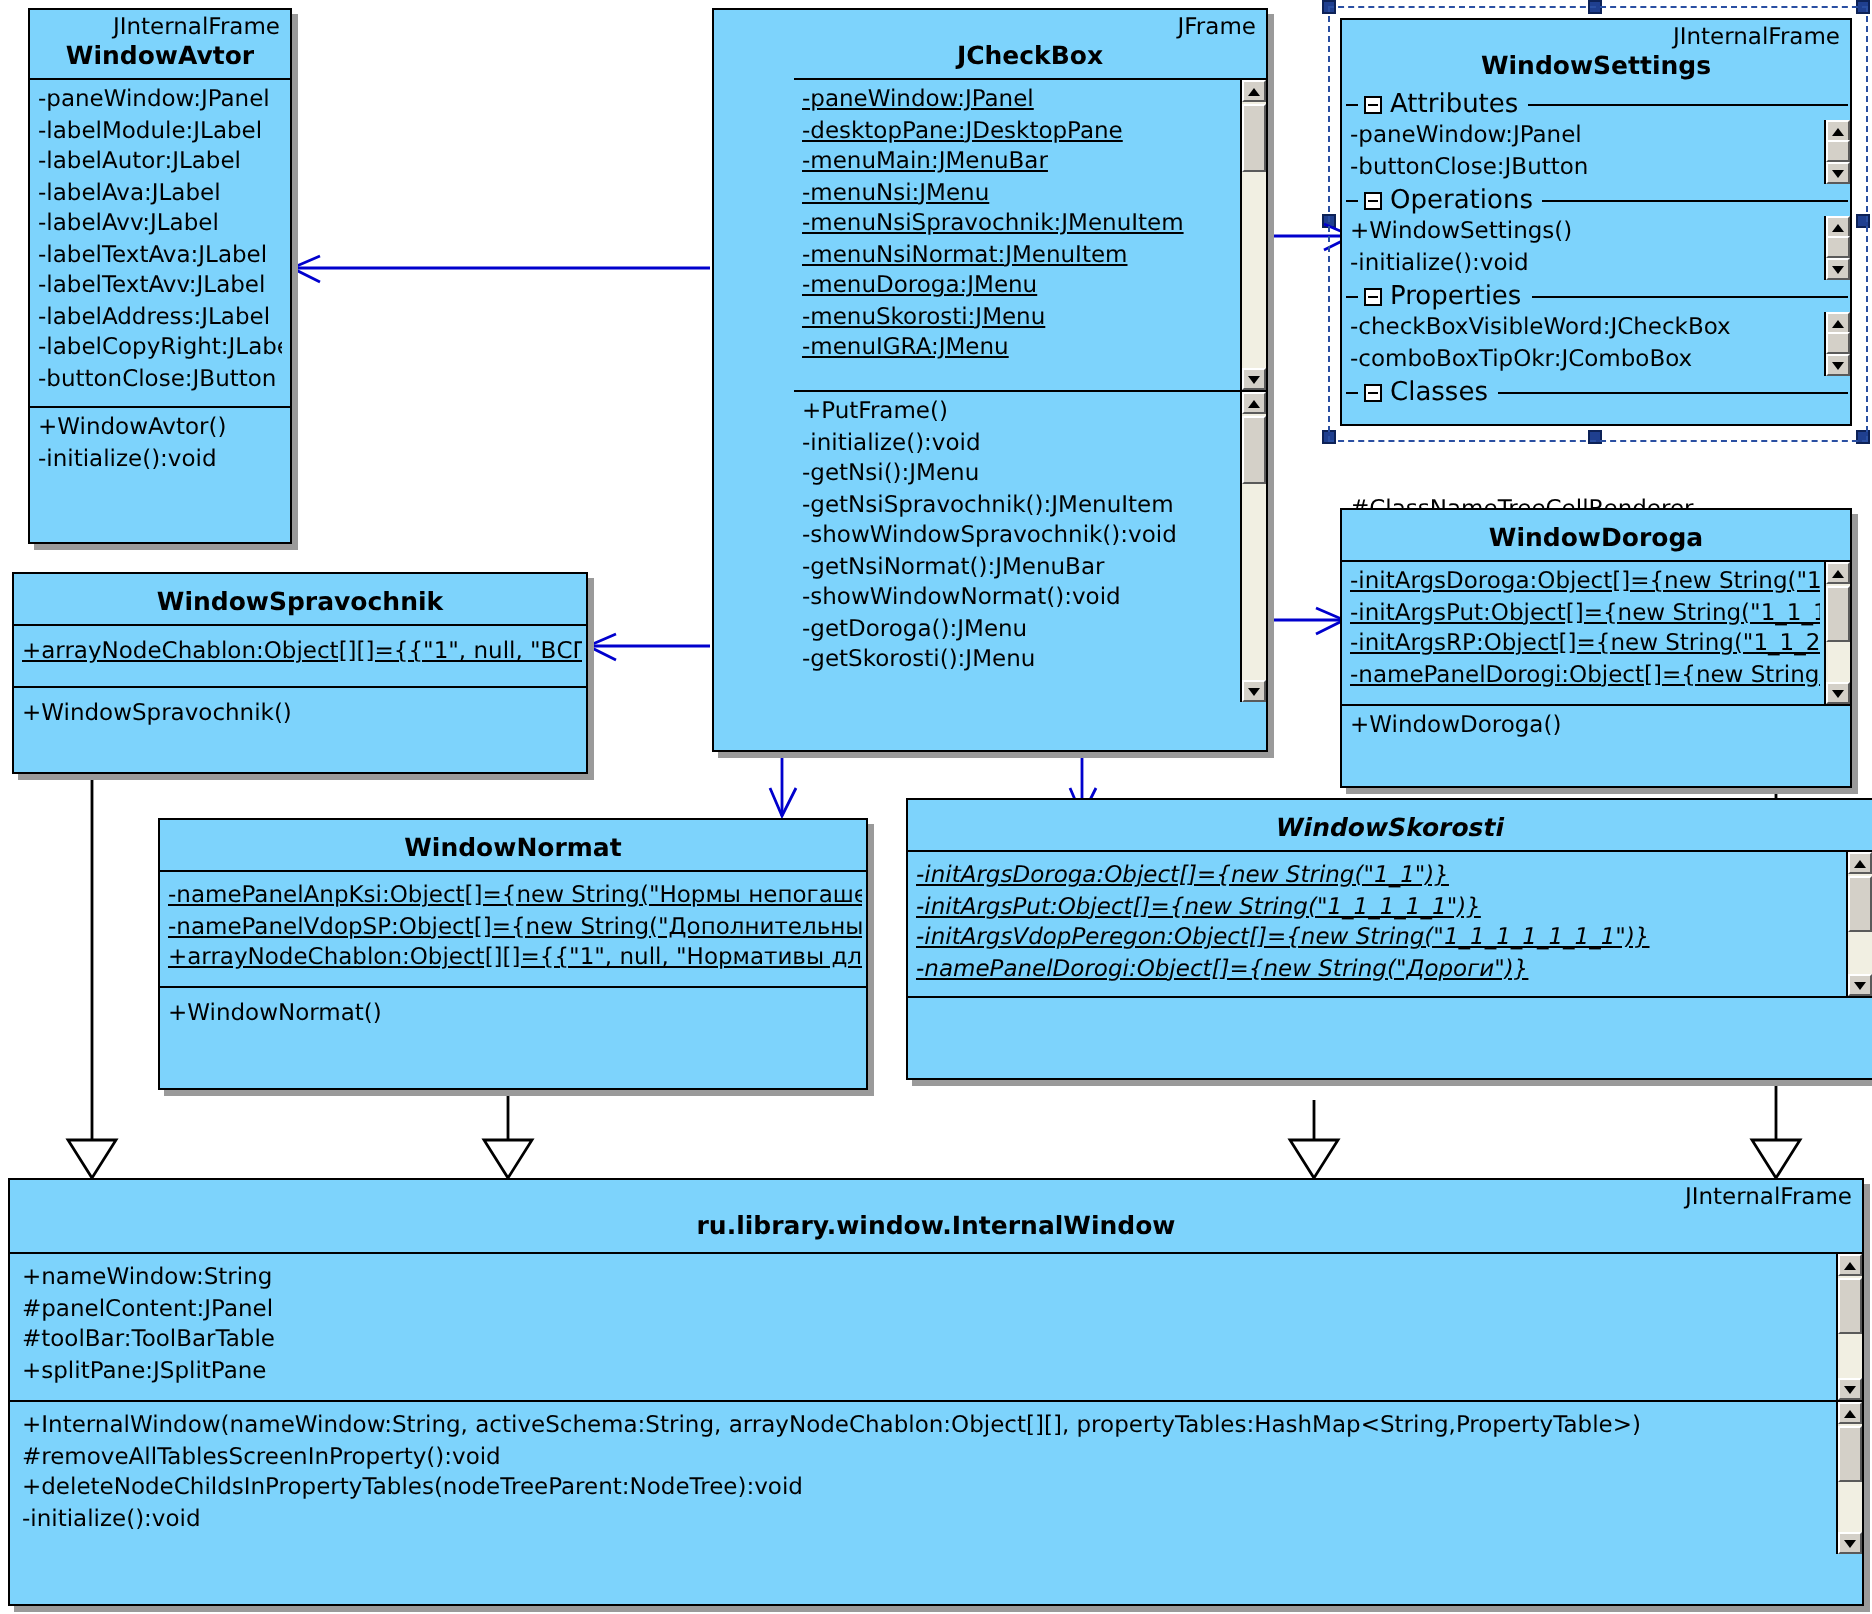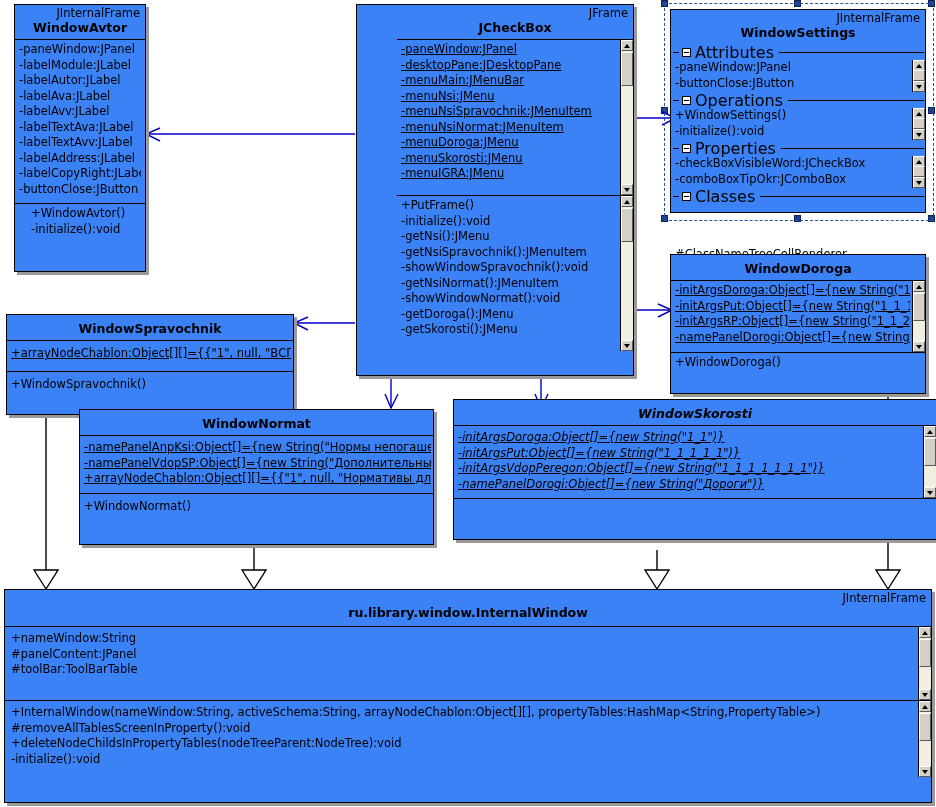--- a/index.html
+++ b/index.html
@@ -22,21 +22,21 @@
   svg#wires {
     position: absolute; left: 0; top: 0;
     width: 936px; height: 807px;
     pointer-events: none;
     z-index: 1;
   }
 
   
   .uml {
     position: absolute;
-    background: #3b82f6;
+    background: #7dd3fc;
     border: 1.5px solid #000;
     box-sizing: border-box;
     z-index: 2;
     box-shadow: 3px 3px 0 0 #9a9a9a;
   }
   .uml.sel {
     border: 1.5px solid #000;
     box-shadow: none;
   }
   .sel-wrap {
@@ -88,21 +88,21 @@
     overflow: hidden;
   }
   .row.u { text-decoration: underline; }
 
   
   .grouphdr {
     display: flex;
     align-items: center;
     gap: 3px;
     height: 16px;
-    font-size: 16px;
+    font-size: 13px;
     padding-left: 2px;
     white-space: nowrap;
   }
   .grouphdr .tick {
     width: 6px; height: 0;
     border-top: 1px solid #000;
     flex: 0 0 auto;
   }
   .grouphdr .pm {
     width: 9px; height: 9px;
@@ -233,21 +233,21 @@
         <div class="row">-labelAva:JLabel</div>
         <div class="row">-labelAvv:JLabel</div>
         <div class="row">-labelTextAva:JLabel</div>
         <div class="row">-labelTextAvv:JLabel</div>
         <div class="row">-labelAddress:JLabel</div>
         <div class="row">-labelCopyRight:JLabel</div>
         <div class="row">-buttonClose:JButton</div>
       </div>
     </div>
     <div class="sep"></div>
-    <div class="compart" style="height:37px;margin-left:12px;">
+    <div class="compart" style="height:37px;">
       <div class="rows">
         <div class="row">+WindowAvtor()</div>
         <div class="row">-initialize():void</div>
       </div>
     </div>
   </div>
 
   <div class="uml" style="left:356px; top:4px; width:278px; height:372px;padding-left:40px;">
     <div class="stereo">JFrame</div>
     <div class="cname">JCheckBox</div>
@@ -278,21 +278,21 @@
 
     <div class="sep"></div>
 
     <div class="compart" style="height:155px;">
       <div class="rows" style="padding-right:16px;">
         <div class="row">+PutFrame()</div>
         <div class="row">-initialize():void</div>
         <div class="row">-getNsi():JMenu</div>
         <div class="row">-getNsiSpravochnik():JMenuItem</div>
         <div class="row">-showWindowSpravochnik():void</div>
-        <div class="row">-getNsiNormat():JMenuItem</div>
+        <div class="row">-getNsiNormat():JMenuBar</div>
         <div class="row">-showWindowNormat():void</div>
         <div class="row">-getDoroga():JMenu</div>
         <div class="row">-getSkorosti():JMenu</div>
       </div>
       <div class="vsb" style="height:155px;">
         <div class="btn up">
             <span class="ar"></span>
           </div>
         <div class="thumb" style="top:12px; height:34px;"></div>
         <div class="btn dn">
@@ -416,21 +416,21 @@
       </div>
     </div>
     <div class="sep"></div>
     <div class="compart" style="height:24px;">
       <div class="rows">
         <div class="row">+WindowDoroga()</div>
       </div>
     </div>
   </div>
 
-  <div class="uml" style="left:6px; top:286px; width:288px; height:101px;margin-top:28px;">
+  <div class="uml" style="left:6px; top:286px; width:288px; height:101px;">
     <div class="cname" style="padding-top:6px;">WindowSpravochnik</div>
     <div class="sep"></div>
     <div class="compart" style="height:30px;">
       <div class="rows" style="padding:5px 2px 2px 4px;">
         <div class="row u">+arrayNodeChablon:Object[][]={{"1", null, "ВСП", null}}</div>
       </div>
     </div>
     <div class="sep"></div>
     <div class="compart" style="height:30px;">
       <div class="rows" style="padding:5px 2px 2px 4px;">
@@ -482,20 +482,21 @@
 
   <div class="uml" style="left:4px; top:589px; width:928px; height:214px;">
     <div class="stereo">JInternalFrame</div>
     <div class="cname" style="padding-bottom:5px;">ru.library.window.InternalWindow</div>
     <div class="sep"></div>
     <div class="compart" style="height:73px;">
       <div class="rows" style="padding:4px 16px 2px 6px;">
         <div class="row">+nameWindow:String</div>
         <div class="row">#panelContent:JPanel</div>
         <div class="row">#toolBar:ToolBarTable</div>
+        <div class="row">+splitPane:JSplitPane</div>
       </div>
       <div class="vsb" style="height:73px;">
         <div class="btn up">
             <span class="ar"></span>
           </div>
         <div class="thumb" style="top:12px; height:28px;"></div>
         <div class="btn dn">
             <span class="ar"></span>
           </div>
       </div>

